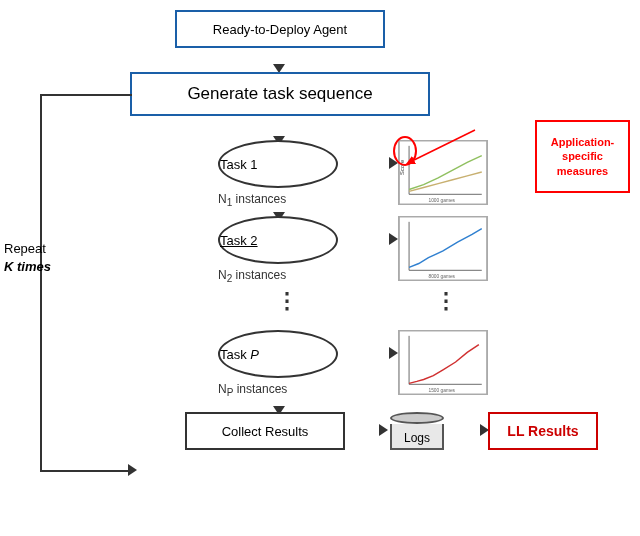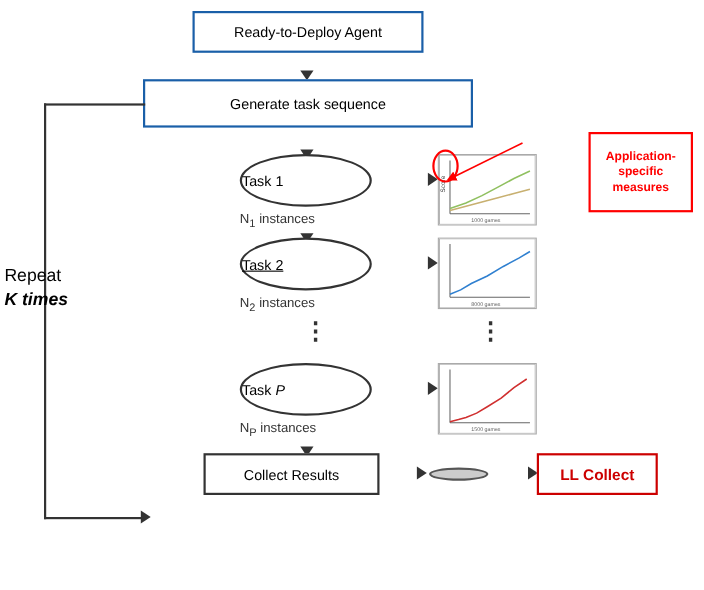--- a/index.html
+++ b/index.html
@@ -89,21 +89,21 @@
     }
     .annotation-circle {
       position: absolute;
       border: 2px solid red;
       border-radius: 50%;
     }
 
     
     .repeat-label {
       position: absolute;
-      font-size: 16px;
+      font-size: 13px;
       color: #000;
       text-align: left;
       line-height: 1.4;
     }
     .repeat-label em {
       font-style: italic;
       font-weight: bold;
     }
 
     
@@ -164,21 +164,21 @@
 
 <div class="diagram">
 
   <div class="box-rect blue-border" style="left:175px; top:10px; width:210px; height:38px; font-size:13px;">
     <span>Ready-to-Deploy Agent</span>
   </div>
 
   <div class="arrow-v" style="left:279px; top:48px; height:18px;"></div>
   <div class="arrowhead-down" style="left:273px; top:64px;"></div>
 
-  <div class="box-rect blue-border" style="left:130px; top:72px; width:300px; height:44px; font-size:13px;">
+  <div class="box-rect blue-border" style="left:130px; top:72px; width:300px; height:44px; font-size:17px;">
     <span>Generate task sequence</span>
   </div>
 
   <div style="position:absolute; left:40px; top:94px; width:2px; height:378px; background:#333;"></div>
 
   <div style="position:absolute; left:40px; top:470px; width:92px; height:2px; background:#333;"></div>
 
   <div class="arrowhead-right" style="left:128px; top:464px;"></div>
 
   <div style="position:absolute; left:40px; top:94px; width:92px; height:2px; background:#333;"></div>
@@ -291,22 +291,25 @@
 
   <div class="box-rect" style="left:185px; top:412px; width:160px; height:38px; font-size:13px;">
     <span>Collect Results</span>
   </div>
 
   <div class="arrow-h" style="left:345px; top:430px; width:38px;"></div>
   <div class="arrowhead-right" style="left:379px; top:424px;"></div>
 
   <div class="cylinder" style="left:388px; top:410px; width:58px; height:42px;">
     <div class="cylinder-top" style="width:54px; height:12px;"></div>
+    <div class="cylinder-body" style="width:54px; height:26px; font-size:12px;">
+      <span style="margin-top:4px;">Logs</span>
+    </div>
   </div>
 
   <div class="arrow-h" style="left:446px; top:430px; width:38px;"></div>
   <div class="arrowhead-right" style="left:480px; top:424px;"></div>
 
   <div class="ll-metrics" style="left:488px; top:412px; width:110px; height:38px; font-size:14px; font-weight:bold; color:#cc0000; border-color:#cc0000;">
-    <span>LL Collect</span>
+    <span>LL Results</span>
   </div>
 
 </div>
 
 </body></html>

